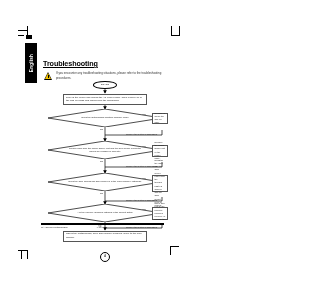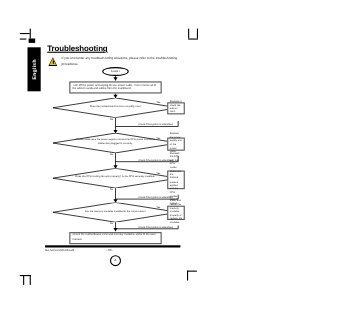--- a/index.html
+++ b/index.html
@@ -35,21 +35,21 @@
 
   
   .lang-tab{position:absolute;left:25px;top:43px;width:12px;height:40px;
             background:#000;}
   .lang-tab span{position:absolute;left:50%;top:50%;
             transform:translate(-50%,-50%) rotate(-90deg);
             transform-origin:center;white-space:nowrap;
             color:#fff;font-size:4.6px;letter-spacing:.25px;font-weight:700;}
 
   
-  .page{position:absolute;left:40px;top:34px;width:128px;height:190px;}
+  .page{position:absolute;left:40px;top:54px;width:128px;height:190px;}
 
   .title{position:absolute;left:3px;top:5px;font-size:7.2px;font-weight:700;
          text-decoration:underline;letter-spacing:-.1px;}
 
   .note{position:absolute;left:4px;top:17px;width:120px;display:flex;gap:3px;}
   .warn-ico{flex:0 0 auto;width:9px;height:8px;position:relative;margin-top:.5px;}
   .warn-ico .tri{position:absolute;left:0;top:0;width:0;height:0;
         border-left:4.5px solid transparent;border-right:4.5px solid transparent;
         border-bottom:8px solid #000;}
   .warn-ico .tri2{position:absolute;left:1.1px;top:1.6px;width:0;height:0;

